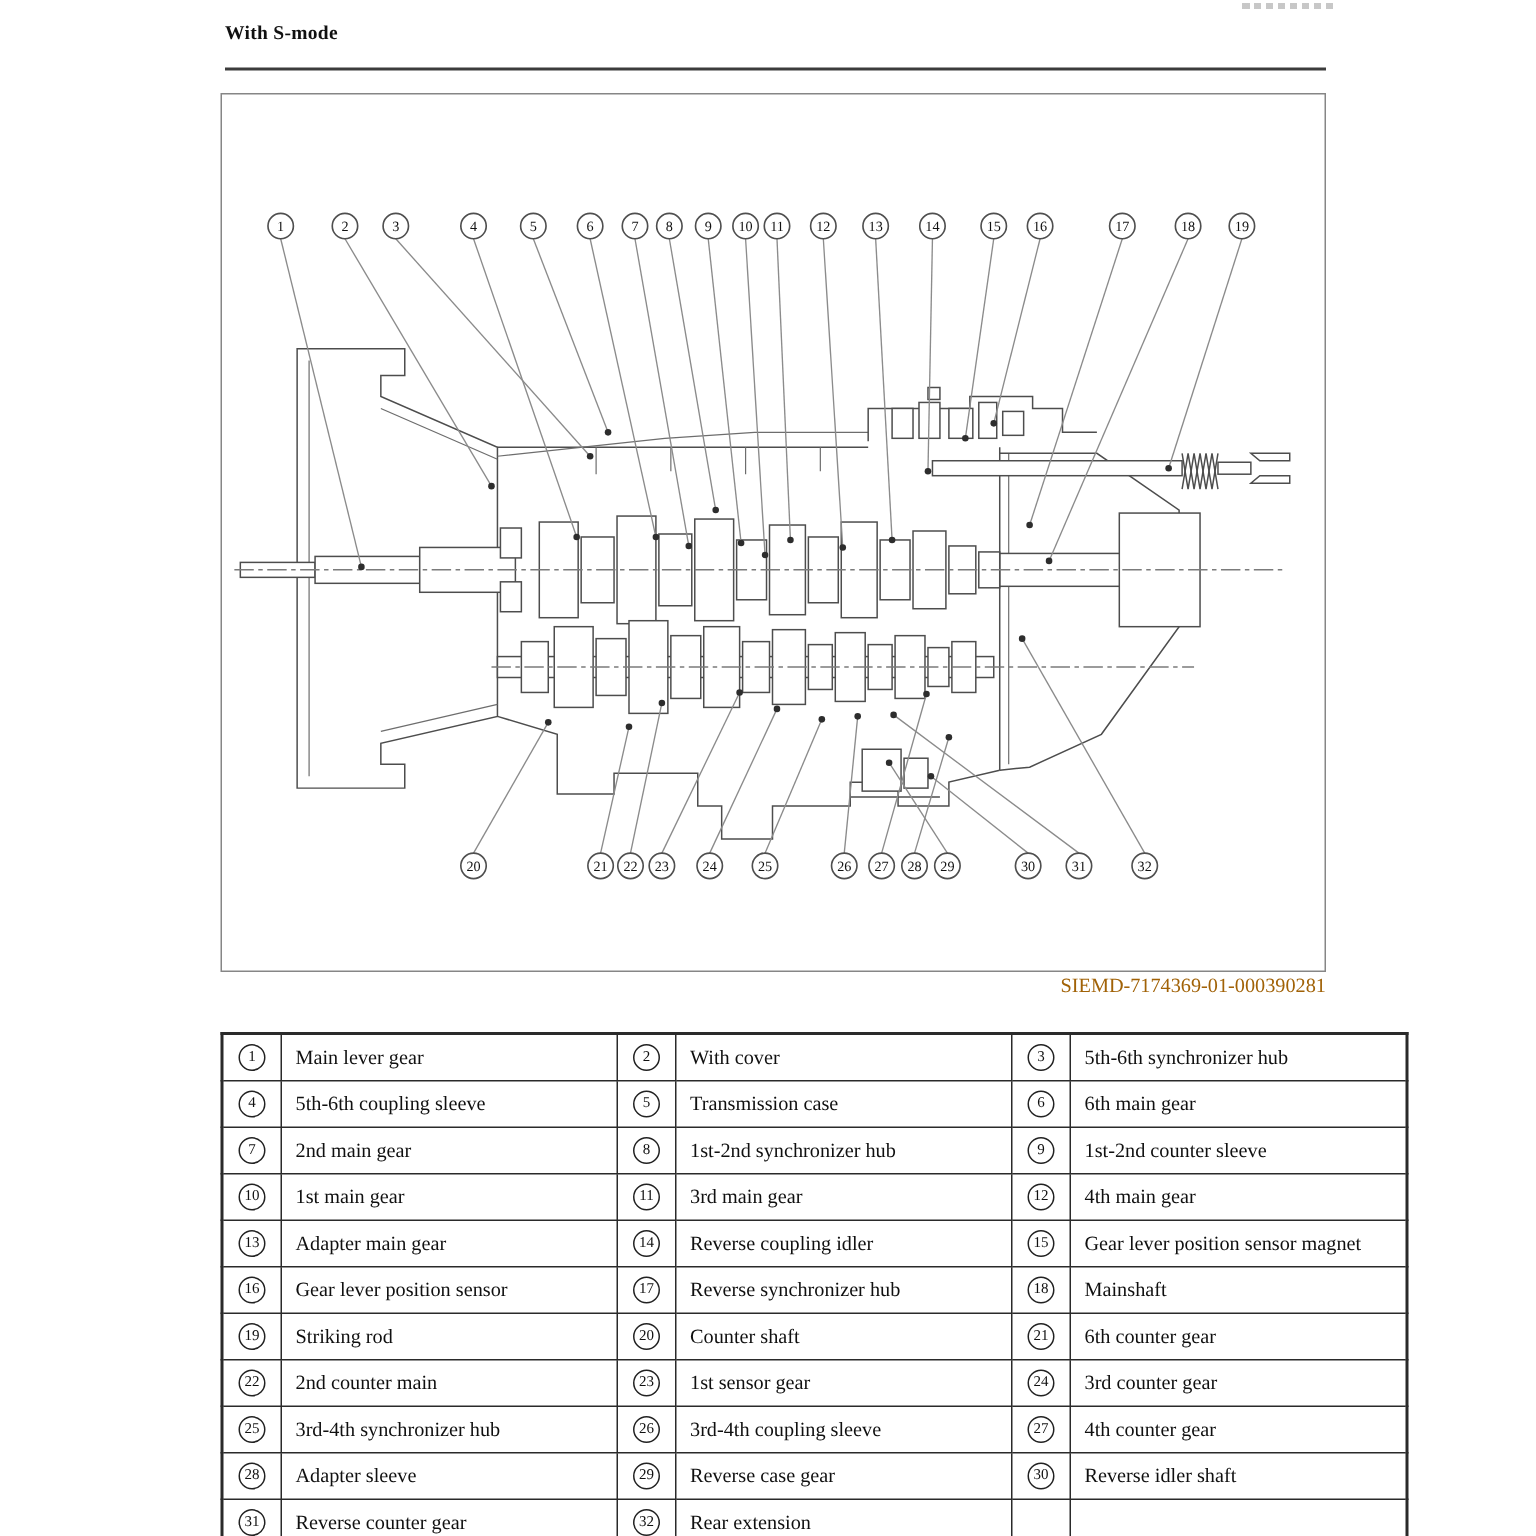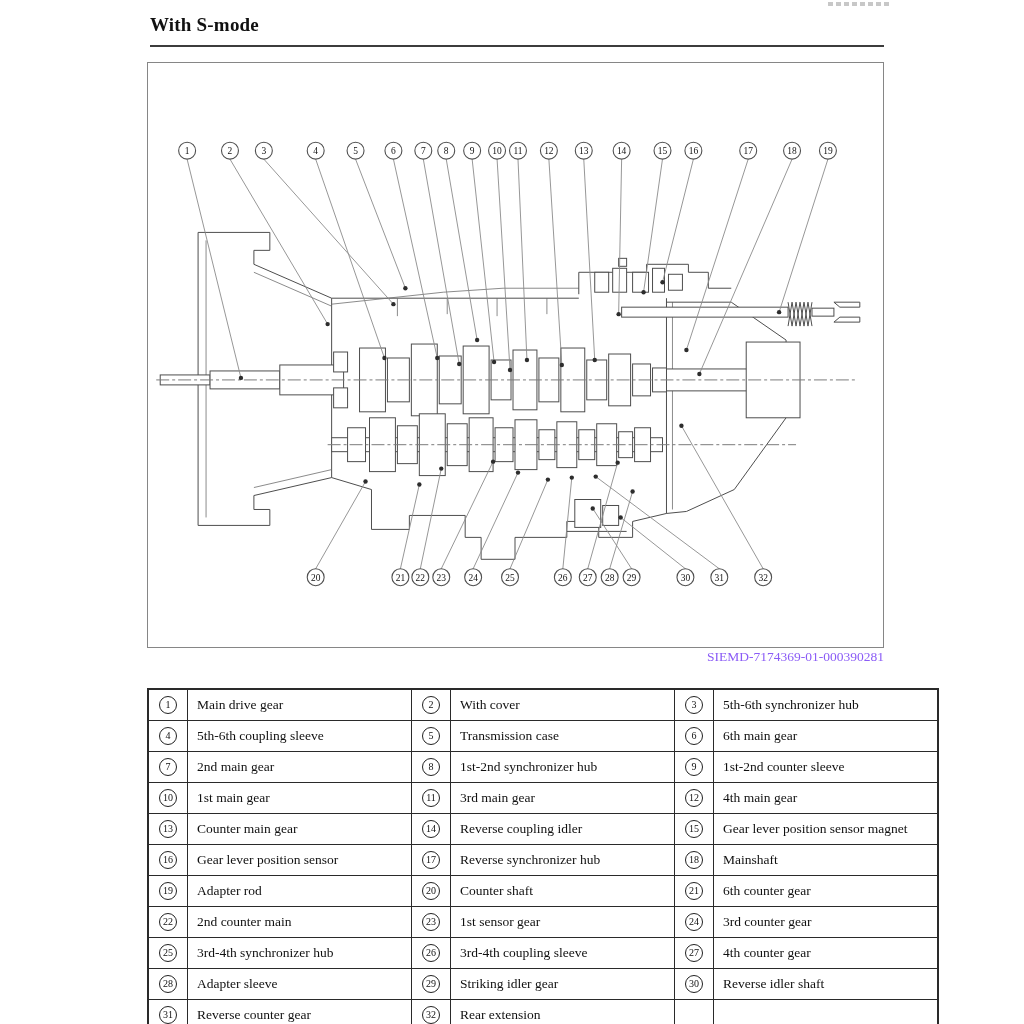--- a/index.html
+++ b/index.html
@@ -4,32 +4,32 @@
 <style>
   html,body{margin:0;padding:0;background:#fff;}
   #page{position:relative;width:1024px;height:1024px;background:#ffffff;
         font-family:"Liberation Serif",serif;color:#111;overflow:hidden;}
 
   
   #header-remnant{position:absolute;left:828px;top:2px;width:62px;height:4px;opacity:.55;
     background:repeating-linear-gradient(90deg,#9a9a9a 0 5px,transparent 5px 8px);}
 
   
-  #page-title{position:absolute;left:150px;top:14px;font-size:19px;font-weight:bold;
+  #page-title{position:absolute;left:150px;top:14px;font-size:13px;font-weight:bold;
     letter-spacing:.2px;}
   #title-rule{position:absolute;left:150px;top:45px;width:734px;height:1.5px;background:#3c3c3c;}
 
   
   #figure-frame{position:absolute;left:147px;top:62px;width:737px;height:586px;
     border:1px solid #868686;background:#fff;box-sizing:border-box;}
   #figure-frame svg{display:block;width:735px;height:584px;}
 
   
   #figure-caption{position:absolute;left:147px;top:649px;width:737px;text-align:right;
-    font-size:13.5px;color:#8b5cf6;}
+    font-size:13.5px;color:#a16207;}
 
   
   #parts-table{position:absolute;left:147px;top:688px;width:739px;border-collapse:collapse;
     table-layout:fixed;font-size:13.5px;color:#101010;}
   #parts-table td{border:1px solid #2a2a2a;height:28px;vertical-align:middle;
     overflow:hidden;white-space:nowrap;}
   #parts-table{border:2px solid #2a2a2a;}
   #parts-table td.num{width:36px;text-align:center;}
   #parts-table td.lbl{width:210px;padding:0 4px 0 9px;}
   .circ{display:inline-block;width:16px;height:16px;border:1px solid #222;border-radius:50%;
@@ -347,21 +347,21 @@
         </g>
     </svg>
   </div>
 
   <div id="figure-caption">SIEMD-7174369-01-000390281</div>
 
   <table id="parts-table">
     <tbody>
         <tr>
           <td class="num"><span class="circ">1</span></td>
-          <td class="lbl">Main drive gear</td>
+          <td class="lbl">Main lever gear</td>
           <td class="num"><span class="circ">2</span></td>
           <td class="lbl">With cover</td>
           <td class="num"><span class="circ">3</span></td>
           <td class="lbl">5th-6th synchronizer hub</td>
         </tr>
         <tr>
           <td class="num"><span class="circ">4</span></td>
           <td class="lbl">5th-6th coupling sleeve</td>
           <td class="num"><span class="circ">5</span></td>
           <td class="lbl">Transmission case</td>
@@ -379,37 +379,37 @@
         <tr>
           <td class="num"><span class="circ">10</span></td>
           <td class="lbl">1st main gear</td>
           <td class="num"><span class="circ">11</span></td>
           <td class="lbl">3rd main gear</td>
           <td class="num"><span class="circ">12</span></td>
           <td class="lbl">4th main gear</td>
         </tr>
         <tr>
           <td class="num"><span class="circ">13</span></td>
-          <td class="lbl">Counter main gear</td>
+          <td class="lbl">Adapter main gear</td>
           <td class="num"><span class="circ">14</span></td>
           <td class="lbl">Reverse coupling idler</td>
           <td class="num"><span class="circ">15</span></td>
           <td class="lbl">Gear lever position sensor magnet</td>
         </tr>
         <tr>
           <td class="num"><span class="circ">16</span></td>
           <td class="lbl">Gear lever position sensor</td>
           <td class="num"><span class="circ">17</span></td>
           <td class="lbl">Reverse synchronizer hub</td>
           <td class="num"><span class="circ">18</span></td>
           <td class="lbl">Mainshaft</td>
         </tr>
         <tr>
           <td class="num"><span class="circ">19</span></td>
-          <td class="lbl">Adapter rod</td>
+          <td class="lbl">Striking rod</td>
           <td class="num"><span class="circ">20</span></td>
           <td class="lbl">Counter shaft</td>
           <td class="num"><span class="circ">21</span></td>
           <td class="lbl">6th counter gear</td>
         </tr>
         <tr>
           <td class="num"><span class="circ">22</span></td>
           <td class="lbl">2nd counter main</td>
           <td class="num"><span class="circ">23</span></td>
           <td class="lbl">1st sensor gear</td>
@@ -421,21 +421,21 @@
           <td class="lbl">3rd-4th synchronizer hub</td>
           <td class="num"><span class="circ">26</span></td>
           <td class="lbl">3rd-4th coupling sleeve</td>
           <td class="num"><span class="circ">27</span></td>
           <td class="lbl">4th counter gear</td>
         </tr>
         <tr>
           <td class="num"><span class="circ">28</span></td>
           <td class="lbl">Adapter sleeve</td>
           <td class="num"><span class="circ">29</span></td>
-          <td class="lbl">Striking idler gear</td>
+          <td class="lbl">Reverse case gear</td>
           <td class="num"><span class="circ">30</span></td>
           <td class="lbl">Reverse idler shaft</td>
         </tr>
         <tr>
           <td class="num"><span class="circ">31</span></td>
           <td class="lbl">Reverse counter gear</td>
           <td class="num"><span class="circ">32</span></td>
           <td class="lbl">Rear extension</td>
           <td class="num"></td>
           <td class="lbl"></td>

